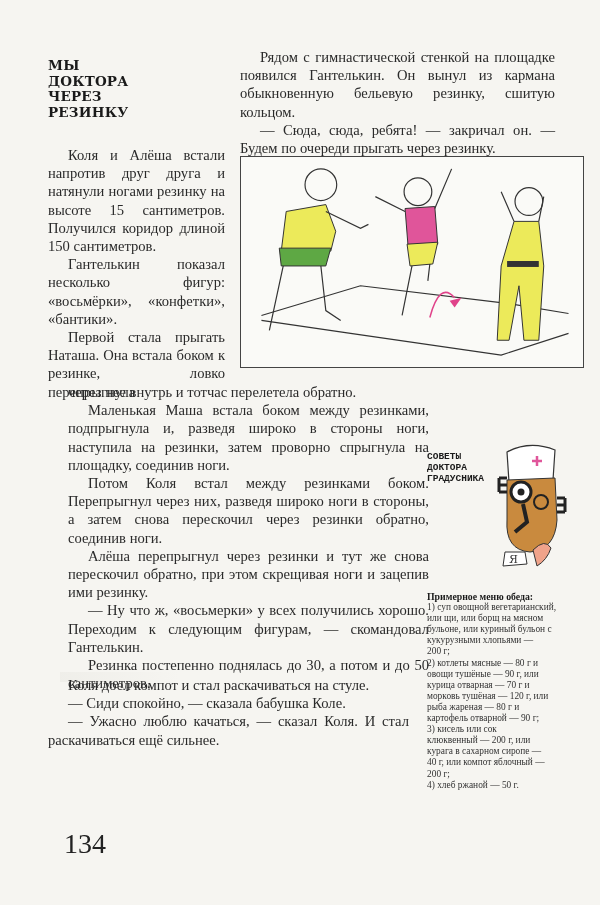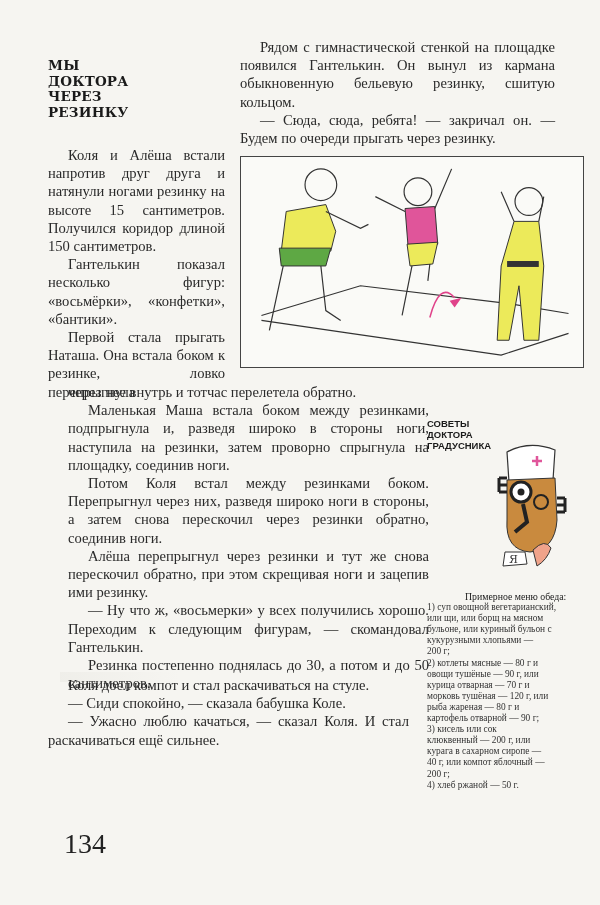--- a/index.html
+++ b/index.html
@@ -14,41 +14,41 @@
       position: absolute; left: 48px; top: 58px; width: 150px;
       font-family: "DejaVu Serif", serif; font-weight: bold;
       font-size: 13.5px; line-height: 15.5px; color: #1a1a1a;
       letter-spacing: 0.2px;
     }
     .title div { white-space: nowrap; }
     .text { font-size: 14.6px; line-height: 18.2px; }
     .text p { margin: 0; text-indent: 20px; text-align: justify; }
     .text p.last { text-align-last: left; }
     .col-left { position: absolute; left: 48px; top: 146px; width: 177px; }
-    .col-right-top { position: absolute; left: 240px; top: 38px; width: 315px; }
+    .col-right-top { position: absolute; left: 240px; top: 48px; width: 315px; }
     .wide { position: absolute; left: 48px; width: 361px; }
     .wide-1 { top: 383px; margin-left: 20px; }
     .wide-2 { top: 676px; }
     .illustration {
       position: absolute; left: 240px; top: 156px; width: 344px; height: 212px;
       border: 1px solid #444; background: #fafaf7; box-sizing: border-box;
     }
     .illustration svg { width: 100%; height: 100%; display: block; }
     .advice-title {
-      position: absolute; left: 427px; top: 418px; width: 120px;
-      font-family: Liberation Sans, sans-serif; font-weight: bold;
+      position: absolute; left: 427px; top: 451px; width: 120px;
+      font-family: Liberation Mono, monospace; font-weight: bold;
       font-size: 9.5px; line-height: 11px; color: #1a1a1a;
     }
     .doctor { position: absolute; left: 485px; top: 440px; width: 95px; height: 132px; }
     .doctor svg { width: 100%; height: 100%; display: block; }
     .menu {
       position: absolute; left: 427px; top: 591px; width: 160px;
       font-size: 9.4px; line-height: 11.1px; color: #333;
     }
-    .menu .menu-title { font-weight: normal; color: #1a1a1a; font-size: 9.8px; margin-left: 38px; }
+    .menu .menu-title { font-weight: bold; color: #1a1a1a; font-size: 9.8px; }
     .menu div { white-space: nowrap; }
     .page-number {
       position: absolute; left: 64px; top: 828px;
       font-size: 28px; color: #222;
     }
     .faint-gap {
       position: absolute; left: 60px; top: 672px; width: 120px; height: 10px;
       background: linear-gradient(90deg, rgba(200,200,190,0.15), rgba(200,200,190,0));
     }
   </style>

